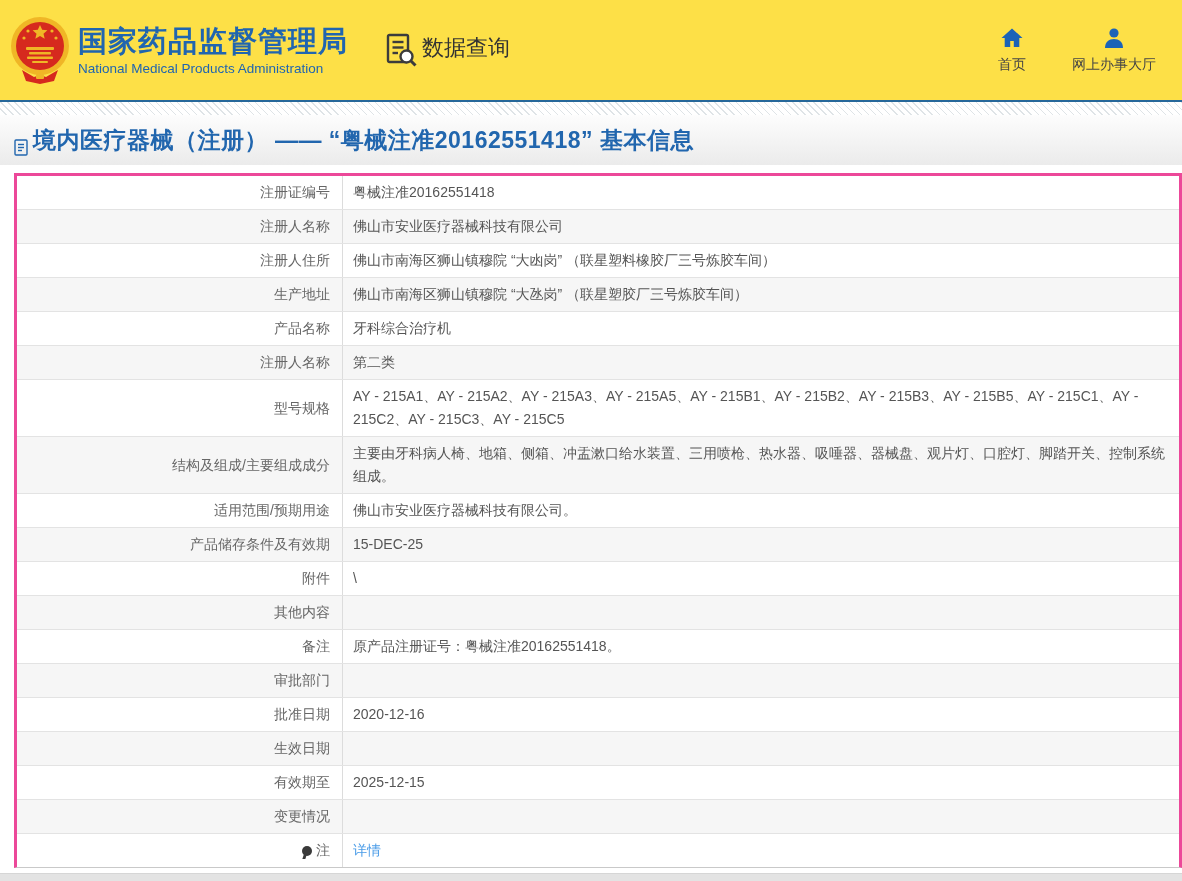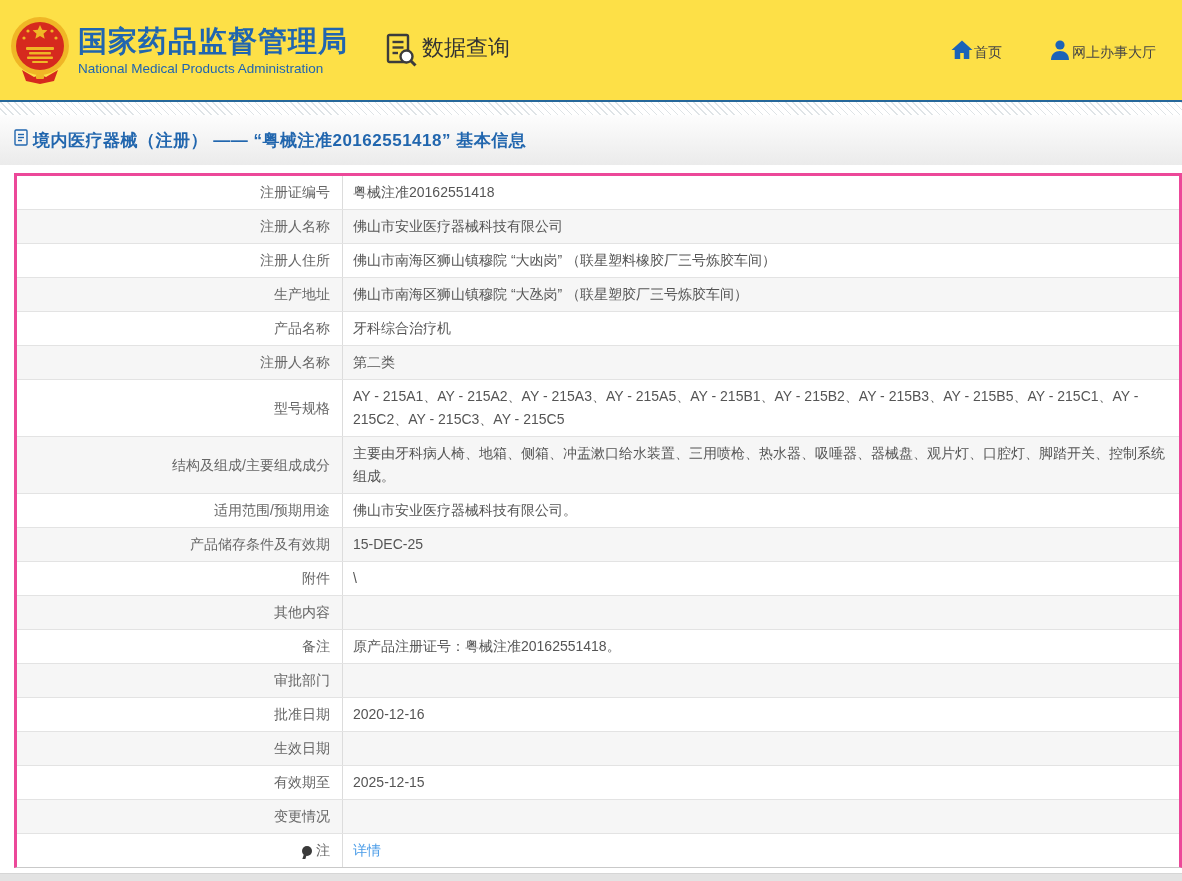--- a/index.html
+++ b/index.html
@@ -10,31 +10,31 @@
   
   .top-header { height:100px; display:flex; align-items:center; padding-left:8px; background:#fde047; }
   .emblem { width:64px; height:70px; flex-shrink:0; }
   .org-block { margin-left:6px; }
   .org-zh { color:#2065b0; font-size:29px; font-weight:bold; letter-spacing:1px; line-height:34px; }
   .org-en { color:#2065b0; font-size:13.5px; margin-top:3px; }
   .data-query { display:flex; align-items:flex-start; margin-left:38px; cursor:pointer; }
   .dq-icon { width:32px; height:34px; }
   .dq-label { font-size:22px; color:#333; margin-left:4px; }
   .top-nav { margin-left:auto; display:flex; gap:46px; padding-right:26px; }
-  .nav-item { display:flex; flex-direction:row; align-items:center; cursor:pointer; }
+  .nav-item { display:flex; flex-direction:column; align-items:center; cursor:pointer; }
   .nav-item svg { width:24px; height:24px; }
   .nav-label { font-size:14px; color:#454545; margin-top:6px; white-space:nowrap; }
 
   
   .blue-line { height:2px; background:#27689a; }
   .hatch-strip { height:13px; background:repeating-linear-gradient(45deg,#ffffff 0 4px,#dfe4e7 4px 5px); }
 
   
   .title-band { height:50px; background:linear-gradient(#fdfdfd,#ebebeb); display:flex; align-items:center; padding-left:14px; }
-  .page-title { display:flex; align-items:flex-start; color:#2166ae; font-size:17px; font-weight:bold; letter-spacing:.5px; }
+  .page-title { display:flex; align-items:flex-end; color:#2166ae; font-size:23px; font-weight:bold; letter-spacing:.5px; }
   .title-doc-icon { width:14px; height:17px; margin-right:5px; flex-shrink:0; }
 
   
   .table-wrap { margin:8px 0 0 14px; border:3px solid #ec4899; border-bottom:1px solid #c9c9c9; }
   .row { display:flex; border-bottom:1px solid #e3e3e3; background:#fff; }
   .row:nth-child(even) { background:#f6f6f6; }
   .row:last-child { border-bottom:none; }
   .cell-label { width:326px; flex-shrink:0; display:flex; align-items:center; justify-content:flex-end; text-align:right; padding:5px 12px 5px 8px; color:#666; font-size:14px; line-height:23px; border-right:1px solid #dcdcdc; }
   .cell-value { flex:1; display:flex; align-items:center; padding:5px 14px 5px 10px; color:#555; font-size:14px; line-height:23px; min-height:33px; }
   .cell-value .inner { width:100%; }

